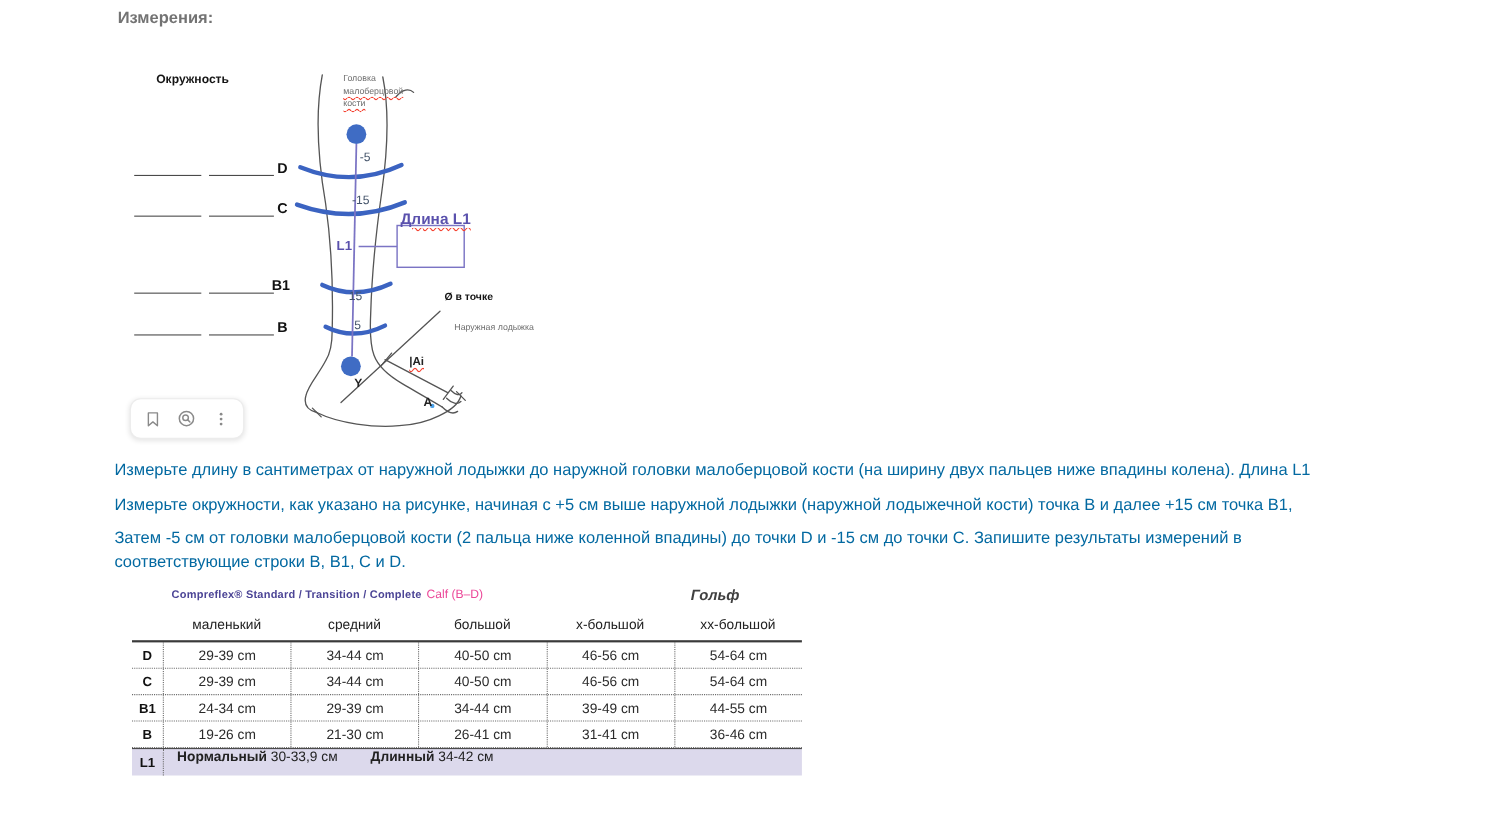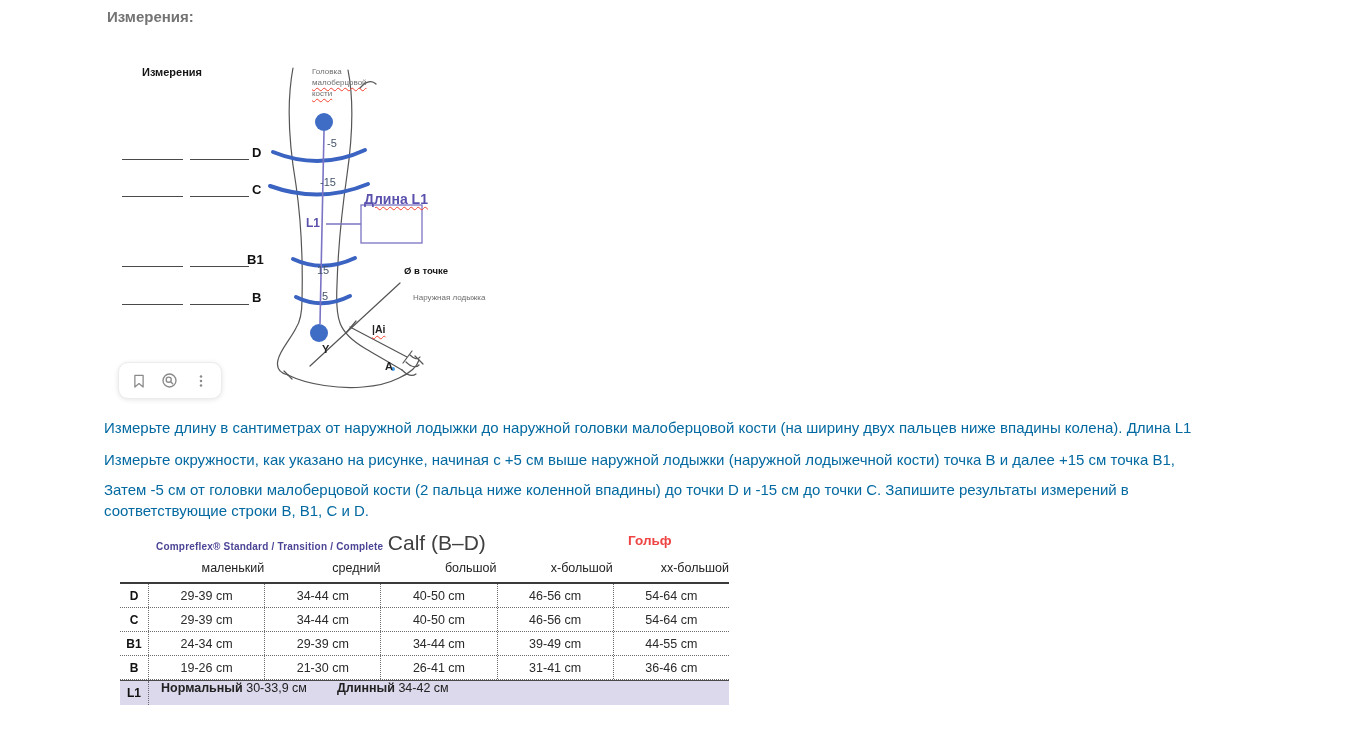--- a/index.html
+++ b/index.html
@@ -36,39 +36,39 @@
   .tb-btn { width:28px; height:28px; display:flex; align-items:center; justify-content:center; cursor:pointer; border-radius:6px; }
   .tb-btn svg { display:block; }
 
   
   .para { position:absolute; left:104px; width:1092px; font-size:15px; line-height:21px; color:#0369a1; }
 
   
   .size-table { position:absolute; left:120px; top:531px; width:609px; }
   .tbl-title { position:relative; height:26px; padding-left:36px; white-space:nowrap; }
   .tt-bold { font-size:10px; font-weight:bold; color:#4c4596; letter-spacing:.2px; }
-  .tt-light { font-size:21px; color:#404040; }
-  .tt-suffix { position:absolute; left:508px; top:2px; font-size:13.5px; font-weight:bold; color:#ef4444; }
+  .tt-light { font-size:11px; color:#ec4899; }
+  .tt-suffix { position:absolute; left:508px; top:2px; font-size:13.5px; font-weight:bold; color:#404040;font-style:italic; }
   .hdr-row { display:flex; padding-left:28px; border-bottom:2px solid #3a3a3a; }
-  .hdr-cell { width:116.2px; text-align:right; font-size:12.5px; color:#222; padding:4px 0 7px; }
+  .hdr-cell { width:116.2px; text-align:center; font-size:12.5px; color:#222; padding:4px 0 7px; }
   .trow { display:flex; height:24px; border-bottom:1px dotted #6b6b6b; }
   .row-label { width:28px; display:flex; align-items:center; justify-content:center; font-size:12px; font-weight:bold; color:#111; }
   .tcell { width:116.2px; display:flex; align-items:center; justify-content:center; font-size:12.5px; color:#2a2a2a; border-left:1px dotted #6b6b6b; }
   .l1row { display:flex; height:25px; background:#dcd9ec; border-top:1.5px solid #4a4a4a; }
   .l1-content { flex:1; display:flex; font-size:12.5px; color:#222; border-left:1px dotted #6b6b6b; padding-left:12px; }
   .l1-content b { font-weight:bold; }
   .l1-gap { display:inline-block; width:30px; }
 </style>
 </head>
 <body>
 
 <div class="page-title">Измерения:</div>
 
 <div class="diagram">
-  <div class="circ-label">Измерения</div>
+  <div class="circ-label">Окружность</div>
 
   <div class="m-line" style="left:2px; top:99px; width:61px;"></div>
   <div class="m-line" style="left:70px; top:99px; width:59px;"></div>
   <div class="m-letter" style="left:132px; top:85px;">D</div>
 
   <div class="m-line" style="left:2px; top:136px; width:61px;"></div>
   <div class="m-line" style="left:70px; top:136px; width:59px;"></div>
   <div class="m-letter" style="left:132px; top:122px;">C</div>
 
   <div class="m-line" style="left:2px; top:206px; width:61px;"></div>

